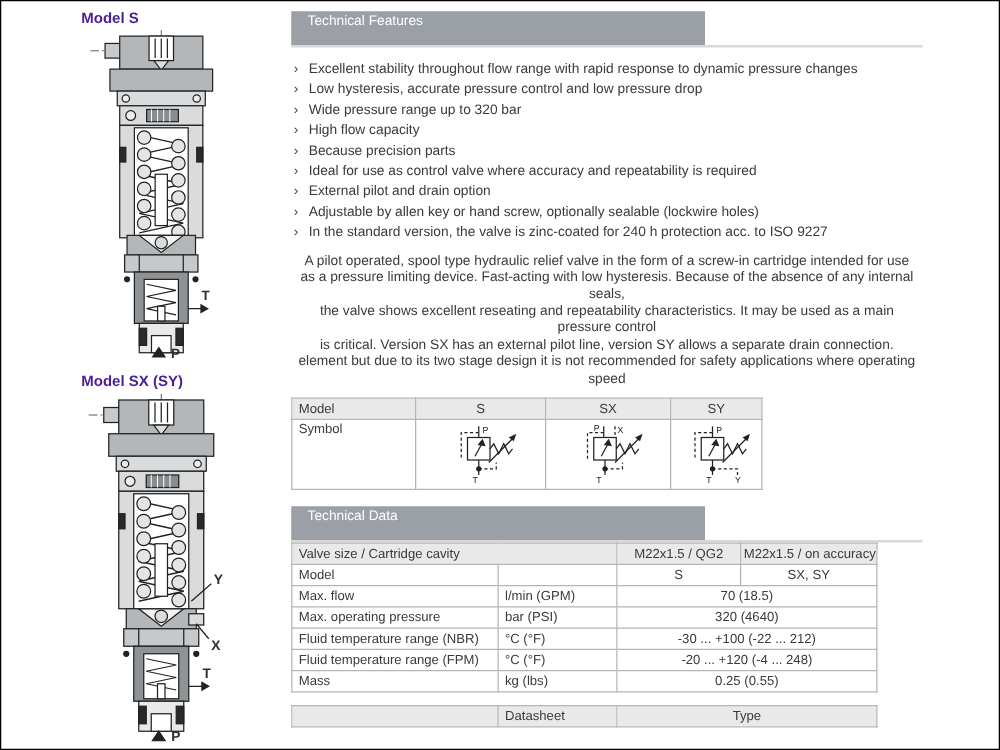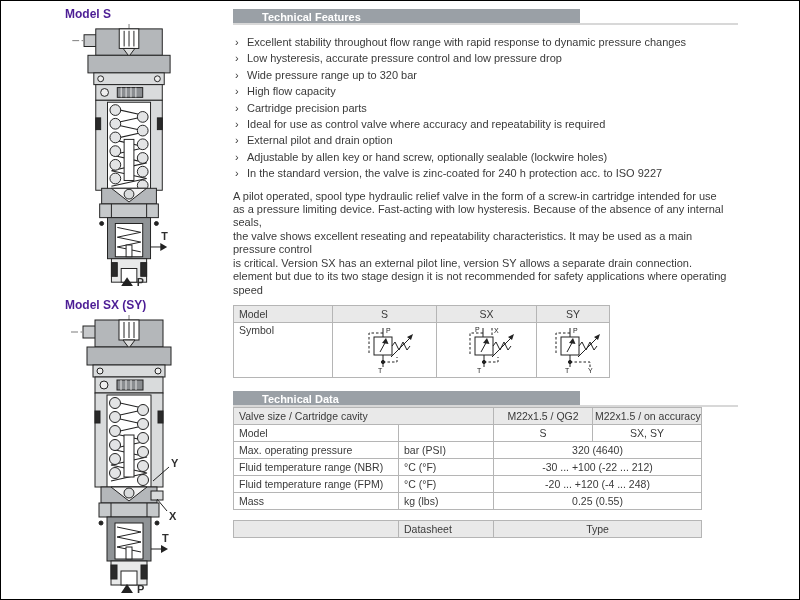--- a/index.html
+++ b/index.html
@@ -9,27 +9,27 @@
   
   .model-title{position:absolute;font-size:12px;font-weight:bold;color:#4c1d95;}
   #model-s-title{left:64px;top:6px;}
   #model-sx-title{left:64px;top:297px;}
   .valve-svg{position:absolute;}
   #model-s-svg{left:64px;top:23px;}
   #model-sx-svg{left:64px;top:314px;}
   
   .content{position:absolute;left:232px;top:8px;width:505px;}
   .bar-wrap{width:100%;border-bottom:2px solid #d8d8d8;}
-  .bar{width:318px;height:14px;background:#9aa0a6;color:#fff;font-size:11px;
-       font-weight:bold;line-height:17px;padding-left:29px;}
+  .bar{width:318px;height:27px;background:#9aa0a6;color:#fff;font-size:11px;
+       font-weight:normal;line-height:17px;padding-left:13px;}
   .features{margin:9px 0 0 2px;padding:0;list-style:none;}
   .features li{font-size:11px;line-height:16.4px;color:#3a3a3a;}
   .features .bullet{display:inline-block;width:12px;color:#3a3a3a;}
   .fd-wrap{margin-top:11px;}
-  .para{margin:8px 0 0 0;font-size:11px;line-height:13.4px;color:#3a3a3a;}
+  .para{margin:8px 0 0 0;font-size:11px;line-height:13.4px;color:#3a3a3a;text-align:center;}
   
   table{border-collapse:collapse;table-layout:fixed;}
   td{border:1px solid #b5b5b5;font-size:10.5px;color:#3a3a3a;
      padding:1px 5px;height:14px;overflow:hidden;white-space:nowrap;}
   tr.hdr td{background:#e9e9e9;}
   td.c{text-align:center;padding:1px 2px;}
   td.l{text-align:left;}
   .symtable{margin-top:8px;width:376px;}
   .symtable td.sym{height:52px;text-align:center;vertical-align:middle;padding:1px;}
   .td-bar{margin-top:13px;}
@@ -187,21 +187,21 @@
 
     <div class="bar-wrap">
       <div class="bar">Technical Features</div>
     </div>
 
     <ul class="features">
       <li><span class="bullet">›</span><span>Excellent stability throughout flow range with rapid response to dynamic pressure changes</span></li>
       <li><span class="bullet">›</span><span>Low hysteresis, accurate pressure control and low pressure drop</span></li>
       <li><span class="bullet">›</span><span>Wide pressure range up to 320 bar</span></li>
       <li><span class="bullet">›</span><span>High flow capacity</span></li>
-      <li><span class="bullet">›</span><span>Cartridge precision parts</span></li>
+      <li><span class="bullet">›</span><span>Because precision parts</span></li>
       <li><span class="bullet">›</span><span>Ideal for use as control valve where accuracy and repeatability is required</span></li>
       <li><span class="bullet">›</span><span>External pilot and drain option</span></li>
       <li><span class="bullet">›</span><span>Adjustable by allen key or hand screw, optionally sealable (lockwire holes)</span></li>
       <li><span class="bullet">›</span><span>In the standard version, the valve is zinc-coated for 240 h protection acc. to ISO 9227</span></li>
     </ul>
 
 
     <div class="para">
       <div>A pilot operated, spool type hydraulic relief valve in the form of a screw-in cartridge intended for use</div>
       <div>as a pressure limiting device. Fast-acting with low hysteresis. Because of the absence of any internal seals,</div>
@@ -307,20 +307,25 @@
         <td class="c">M22x1.5 / QG2</td>
         <td class="c">M22x1.5 / on accuracy</td>
       </tr>
       <tr>
         <td class="l">Model</td>
         <td class="l"></td>
         <td class="c">S</td>
         <td class="c">SX, SY</td>
       </tr>
       <tr>
+        <td class="l">Max. flow</td>
+        <td class="l">l/min (GPM)</td>
+        <td class="c" colspan="2">70 (18.5)</td>
+      </tr>
+      <tr>
         <td class="l">Max. operating pressure</td>
         <td class="l">bar (PSI)</td>
         <td class="c" colspan="2">320 (4640)</td>
       </tr>
       <tr>
         <td class="l">Fluid temperature range (NBR)</td>
         <td class="l">°C (°F)</td>
         <td class="c" colspan="2">-30 ... +100 (-22 ... 212)</td>
       </tr>
       <tr>

